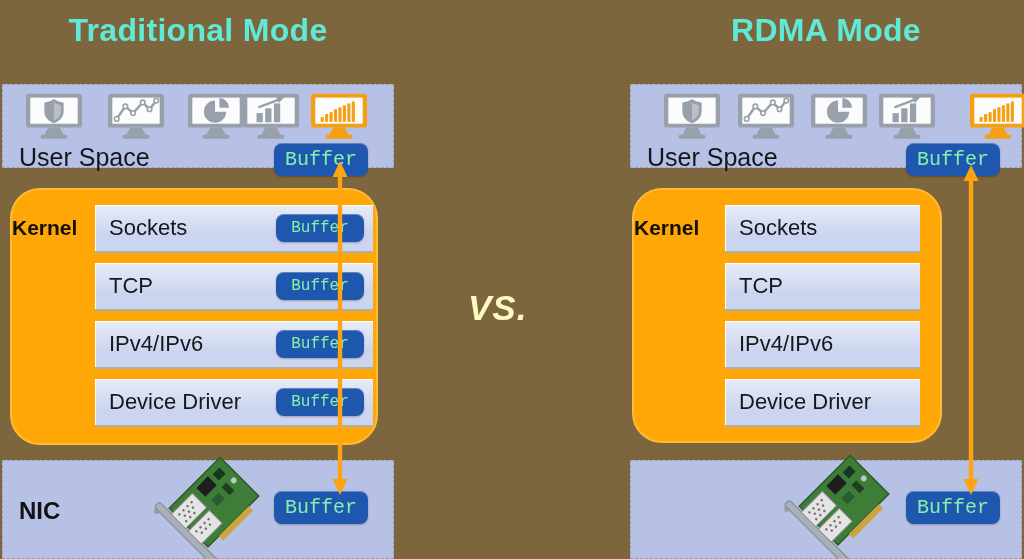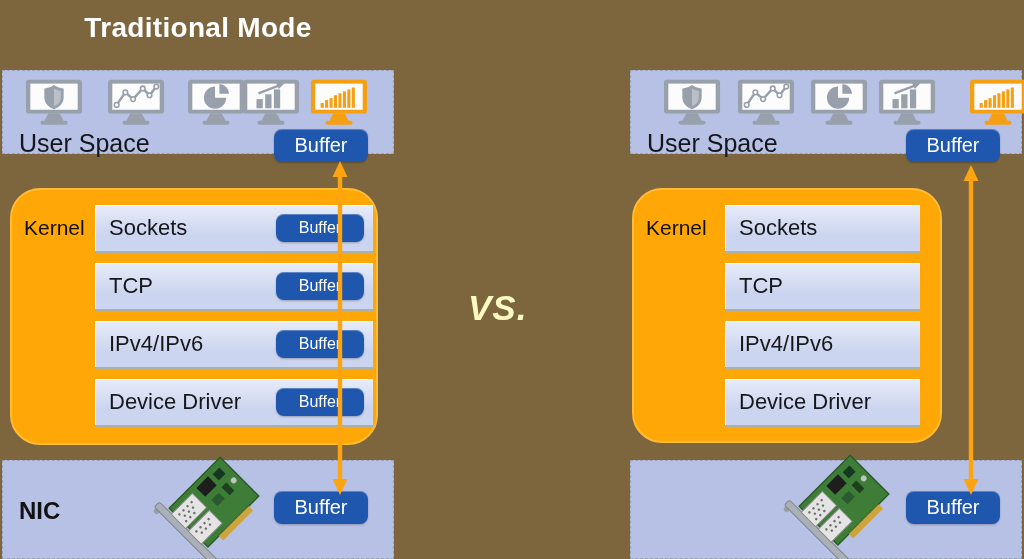--- a/index.html
+++ b/index.html
@@ -7,57 +7,57 @@
     width:1024px;height:559px;position:relative;overflow:hidden;
     background:#7d663d;
     font-family:"Liberation Sans",sans-serif;
   }
   .col{position:absolute;top:0;height:559px;z-index:1;}
   #col-left{left:2px;width:392px;}
   #col-right{left:630px;width:392px;}
 
   .title{
     position:absolute;top:12px;left:0;width:100%;text-align:center;
-    font-size:28px;font-weight:bold;color:#ffffff;letter-spacing:.3px;
+    font-size:32px;font-weight:bold;color:#5eead4;letter-spacing:.3px;
   }
 
   .panel{
     position:absolute;left:0;width:100%;box-sizing:border-box;
     background:#b7c1e5;border:1px dashed #9aa2b8;
   }
-  .user-space{top:70px;height:84px;}
+  .user-space{top:84px;height:84px;}
   .nic-panel{top:460px;height:99px;padding-left:20px;}
 
   .monitor{position:absolute;top:7px;width:58px;height:48px;}
   .mon-gray{color:#98a0ac;}
   .mon-orange{color:#f59f13;}
   #col-left  .m1{left:22px;}  #col-left  .m2{left:104px;} #col-left  .m3{left:184px;}
   #col-left  .m4{left:239px;} #col-left  .m5{left:307px;}
   #col-right .m1{left:32px;}  #col-right .m2{left:106px;} #col-right .m3{left:179px;}
   #col-right .m4{left:247px;} #col-right .m5{left:338px;}
 
   .us-label{position:absolute;left:16px;top:58px;font-size:25px;color:#15161a;}
 
   .buffer{
-    position:absolute;background:#1e57ad;color:#ffffff;text-align:center;
-    border-radius:8px;box-shadow:inset 0 1px 0 rgba(255,255,255,.28), 0 1px 2px rgba(0,0,0,.25);
+    position:absolute;background:#1e57ad;color:#86efac;text-align:center;
+    border-radius:8px;box-shadow:inset 0 1px 0 rgba(255,255,255,.28), 0 1px 2px rgba(0,0,0,.25);font-family:Liberation Mono, monospace;
   }
   .buffer.big{width:94px;height:33px;line-height:33px;font-size:20px;}
   .user-space .buffer.big{left:271px;top:58px;}
   #col-right .user-space .buffer.big{left:275px;}
   .nic-panel .buffer.big{left:271px;top:30px;}
   #col-right .nic-panel .buffer.big{left:275px;}
 
   .kernel{
     position:absolute;top:188px;background:#fea706;border-radius:30px;
     border:2px solid #ffbb33;box-sizing:border-box;
   }
   #col-left  .kernel{left:8px;width:368px;height:257px;}
   #col-right .kernel{left:2px;width:310px;height:255px;}
-  .kernel-label{position:absolute;left:12px;top:26px;font-size:21px;font-weight:normal;color:#140f03;}
+  .kernel-label{position:absolute;left:0;top:26px;font-size:21px;font-weight:bold;color:#140f03;}
 
   .krows{position:absolute;top:15px;display:flex;flex-direction:column;gap:10px;}
   #col-left  .krows{left:83px;width:278px;}
   #col-right .krows{left:91px;width:195px;}
   .krow{
     position:relative;height:48px;box-sizing:border-box;
     background:linear-gradient(180deg,#e7ecf9 0%,#ccd5ef 65%);
     border-bottom:2px solid rgba(75,82,40,.38);
     box-shadow:inset 1px 1px 0 #ffffff;
     display:flex;align-items:center;padding-left:14px;
@@ -225,20 +225,21 @@
   <div class="panel nic-panel">
     <div class="nic-label">NIC</div>
     <svg class="nic-svg" width="118" height="96">
         <use href="#sym-nic"></use>
       </svg>
     <div class="buffer big">Buffer</div>
   </div>
 </div>
 
 <div class="col" id="col-right">
+  <div class="title">RDMA Mode</div>
 
   <div class="panel user-space">
     <svg class="monitor mon-gray m1">
         <use href="#sym-monitor"></use>
         <use href="#sym-shield"></use>
       </svg>
     <svg class="monitor mon-gray m2">
         <use href="#sym-monitor"></use>
         <use href="#sym-linechart"></use>
       </svg>

